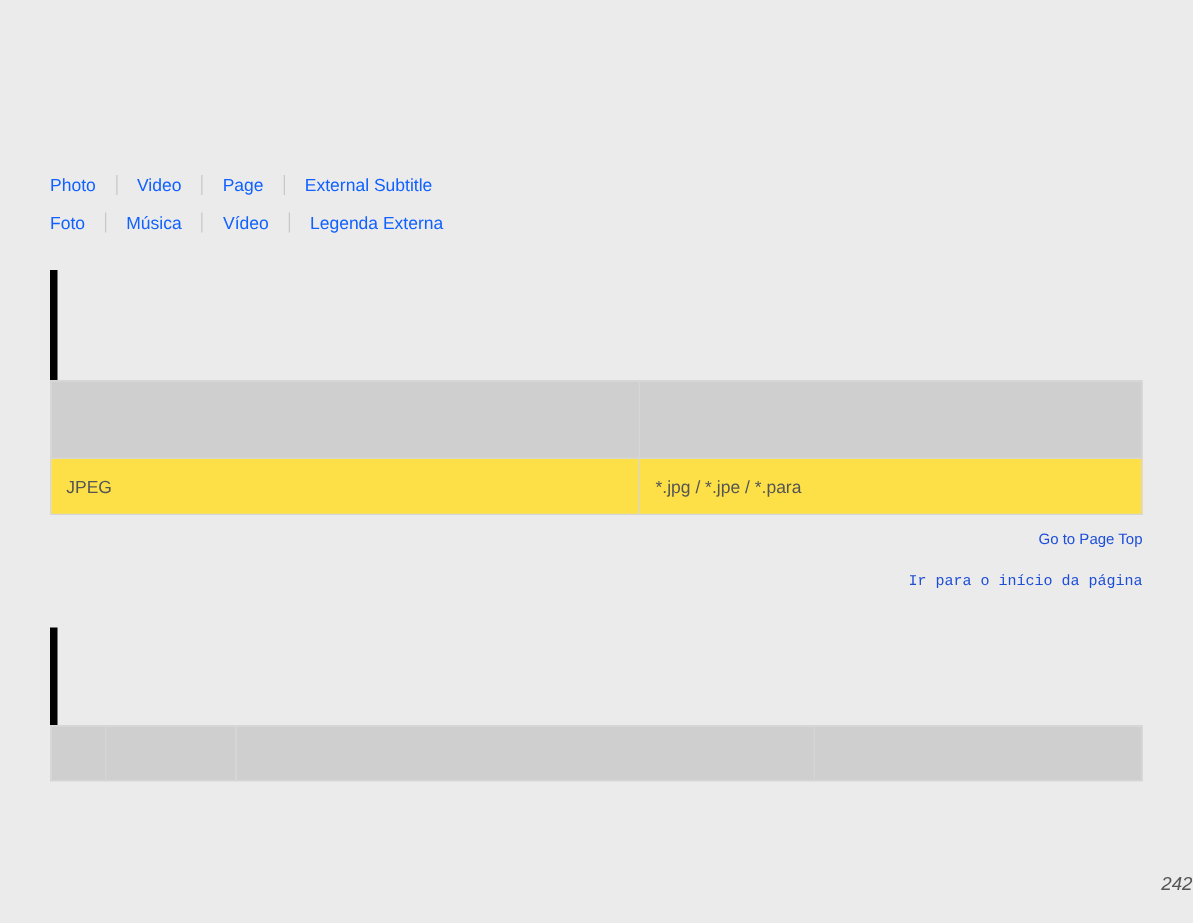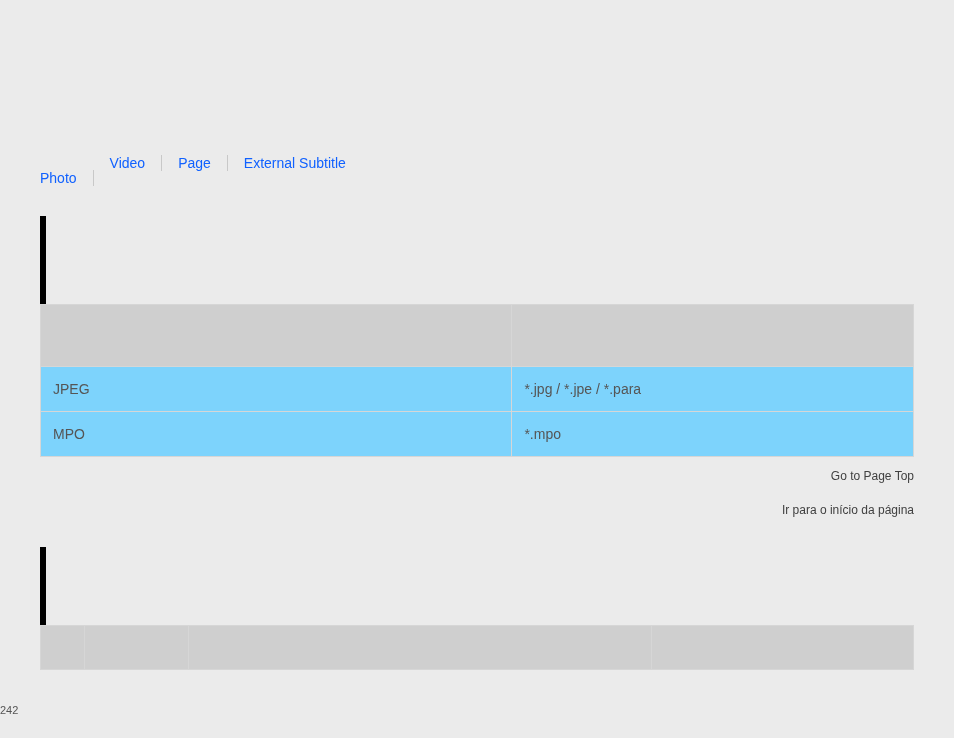--- a/index.html
+++ b/index.html
@@ -27,21 +27,21 @@
   .nav-row {
     display: flex;
     align-items: center;
     margin-bottom: 14px;
   }
   .nav-cell {
     border-right: 1px solid #c8c8c8;
     padding: 0 16px;
     font-size: 14px;
   }
-  .nav-cell:first-child { padding-left: 0; margin-top: 30px; }
+  .nav-cell:first-child { padding-left: 0; }
   .nav-cell:last-child  { border-right: none; text-align: center; }
   .nav-cell a {
     color: #1061ff;
     text-decoration: none;
   }
 
   
   .section-head {
     margin-top: 30px;
     border-left: 6px solid #000;
@@ -60,95 +60,98 @@
     padding: 14px 12px;
     text-align: left;
     font-weight: normal;
     font-size: 14px;
     color: #555;
   }
   table.tbl thead th {
     background: #cfcfcf;
     height: 62px;
   }
-  table.tbl tbody tr { background: #7dd3fc; }
+  table.tbl tbody tr { background: #fde047; }
 
   .col-a { width: 54%; }
   .col-b { width: 46%; }
 
   
   table.tbl4 thead th { height: 44px; }
   .c1 { width: 5%; }
   .c2 { width: 12%; }
   .c3 { width: 53%; }
   .c4 { width: 30%; }
 
   
   .right-link {
     text-align: right;
     margin: 12px 0 0 0;
     font-size: 12px;
   }
   .right-link a {
-    color: #404040;
+    color: #1d4ed8;
     text-decoration: none;
     margin-top: 33px;
   }
 
   
   .page-num {
     position: absolute;
     left: 0; right: 0;
     bottom: 32px;
-    text-align: left;
-    font-size: 11px;
+    text-align: right;
+    font-size: 15px;
     color: #555;
+    font-style: italic;
   }
 </style>
 </head>
 <body>
 
 <div class="page-wrap">
   <div class="page">
 
     <div class="nav-row">
       <div class="nav-cell"><a href="#">Photo</a></div>
       <div class="nav-cell"><a href="#">Video</a></div>
       <div class="nav-cell"><a href="#">Page</a></div>
       <div class="nav-cell"><a href="#">External Subtitle</a></div>
     </div>
 
+    <div class="nav-row">
+      <div class="nav-cell"><a href="#">Foto</a></div>
+      <div class="nav-cell"><a href="#">Música</a></div>
+      <div class="nav-cell"><a href="#">Vídeo</a></div>
+      <div class="nav-cell"><a href="#">Legenda Externa</a></div>
+    </div>
 
     <div class="section-head"></div>
 
     <table class="tbl">
       <colgroup>
           <col class="col-a">
           <col class="col-b">
         </colgroup>
       <thead>
         <tr>
           <th></th>
           <th></th>
         </tr>
       </thead>
       <tbody>
         <tr>
           <td>JPEG</td>
           <td>*.jpg / *.jpe / *.para</td>
         </tr>
-        <tr>
-          <td>MPO</td>
-          <td>*.mpo</td>
-        </tr>
       </tbody>
     </table>
 
     <div class="right-link"><a href="#">Go to Page Top</a></div>
-    <div class="right-link" style="margin-top:20px;"><a href="#">Ir para o início da página</a></div>
+    <div class="right-link" style="margin-top:20px;font-family:Liberation Mono, monospace;"><a href="#">Ir para o início da página</a></div>
 
     <div class="section-head" style="margin-top:30px; height:78px;"></div>
 
     <table class="tbl tbl4">
       <colgroup>
           <col class="c1">
           <col class="c2">
           <col class="c3">
           <col class="c4">
         </colgroup>

